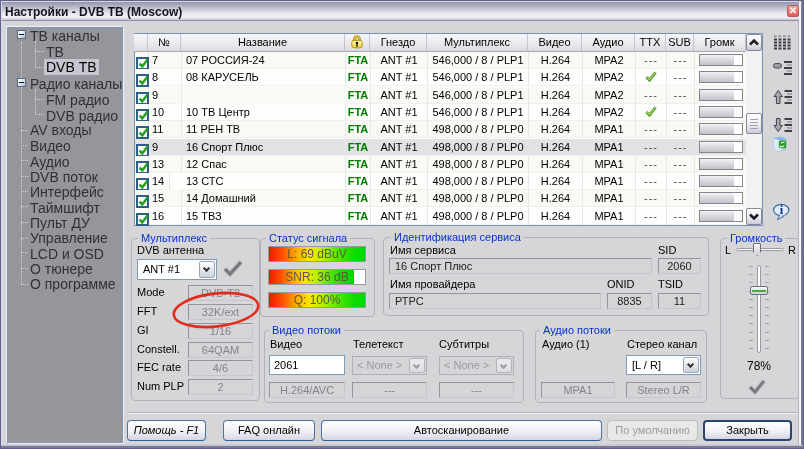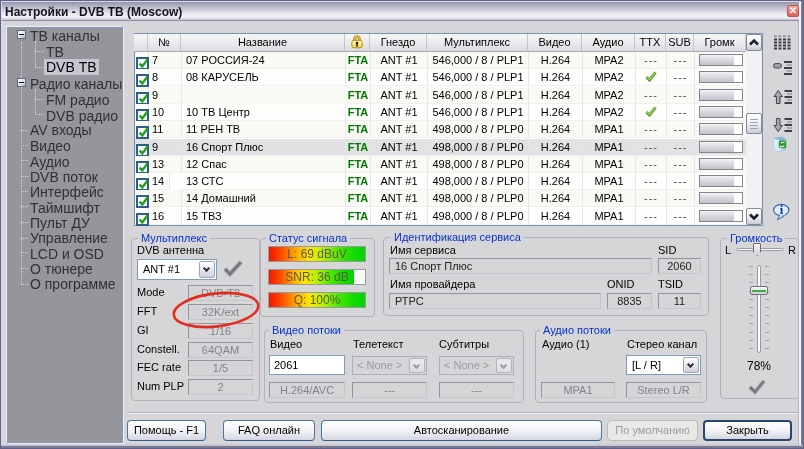--- a/index.html
+++ b/index.html
@@ -485,21 +485,21 @@
     </svg>
 <div class="t11 abs" style="left:136px;top:285px">Mode</div>
 <div class="fld" style="left:187px;top:284px;width:65px;height:16px;line-height:14px">DVB-T2</div>
 <div class="t11 abs" style="left:136px;top:304px">FFT</div>
 <div class="fld" style="left:187px;top:303px;width:65px;height:16px;line-height:14px">32K/ext</div>
 <div class="t11 abs" style="left:136px;top:323px">GI</div>
 <div class="fld" style="left:187px;top:322px;width:65px;height:16px;line-height:14px">1/16</div>
 <div class="t11 abs" style="left:136px;top:342px">Constell.</div>
 <div class="fld" style="left:187px;top:341px;width:65px;height:16px;line-height:14px">64QAM</div>
 <div class="t11 abs" style="left:136px;top:360px">FEC rate</div>
-<div class="fld" style="left:187px;top:359px;width:65px;height:16px;line-height:14px">1/5</div>
+<div class="fld" style="left:187px;top:359px;width:65px;height:16px;line-height:14px">4/6</div>
 <div class="t11 abs" style="left:136px;top:379px">Num PLP</div>
 <div class="fld" style="left:187px;top:378px;width:65px;height:16px;line-height:14px">2</div>
 <svg class="abs" style="left:170px;top:287px;pointer-events:none" width="94" height="45" viewBox="0 0 94 45">
  <ellipse cx="45" cy="22" rx="42.5" ry="16.5" fill="none" stroke="#e22c1e" stroke-width="2.6" transform="rotate(-6.5 45 22)"></ellipse>
     </svg>
 <div class="grp" style="left:259px;top:237px;width:115px;height:79px"></div>
 <div class="gtitle" style="left:265px;top:231px">Статус сигнала</div>
 <div class="sigbar abs" style="left:267px;top:245px">
       <div class="sigfill" style="width:96px"></div>
       <div class="sigtxt">L: 69 dBuV</div>
@@ -588,21 +588,21 @@
 <div class="abs" style="left:756px;top:264px;width:4px;height:88px;background:#fff;border:1px solid #9a9aa2;border-radius:2px"></div>
 <div class="abs" style="left:749px;top:285px;width:18px;height:9px;background:linear-gradient(180deg,#f8f8fa,#cfcfd8);border:1px solid #70707e;border-radius:2px">
       <div style="position:absolute;left:1px;top:3px;width:14px;height:2px;background:#3fae3f"></div>
     </div>
 <div class="t11 abs" style="left:746px;top:358px;font-size:12px">78%</div>
 <svg class="abs" style="left:746px;top:378px" width="20" height="16" viewBox="0 0 20 16">
  <path d="M3 8 L8 13 L17 2" fill="none" stroke="#b8b8bc" stroke-width="4.6"></path>
  <path d="M3 8 L8 13 L17 2" fill="none" stroke="#77777d" stroke-width="2.6"></path>
     </svg>
 <div class="abs" style="left:127px;top:411px;width:671px;height:2px;border-top:1px solid #b0b0ba;border-bottom:1px solid #f2f2f6"></div>
-<div class="btn" style="left:126px;width:79px;">Помощь - F1</div>
+<div class="btn" style="left:126px;width:79px;font-style:italic;">Помощь - F1</div>
 <div class="btn" style="left:222px;width:92px;">FAQ онлайн</div>
 <div class="btn" style="left:320px;width:281px;">Автосканирование</div>
 <div class="btn" style="left:702px;width:89px;border:2px solid #27476f;line-height:17px;">Закрыть</div>
 <div class="btn" style="left:606px;width:91px;color:#9c9c9e;border-color:#b8bcba;background:#e8e8e6;">По умолчанию</div>
 <div class="abs" style="left:797px;top:20px;width:1px;height:429px;background:#b2b2c0"></div>
 <div class="abs" style="left:798px;top:1px;width:2px;height:448px;background:#f2f2f6"></div>
 <div class="abs" style="left:800px;top:0px;width:4px;height:449px;background:linear-gradient(90deg,#8585a0,#565678)"></div>
 <div class="abs" style="left:0px;top:444px;width:804px;height:1px;background:#c4c4d0"></div>
 <div class="abs" style="left:0px;top:445px;width:804px;height:2px;background:#79798f"></div>
 <div class="abs" style="left:0px;top:447px;width:804px;height:1px;background:#eeeef4"></div>

